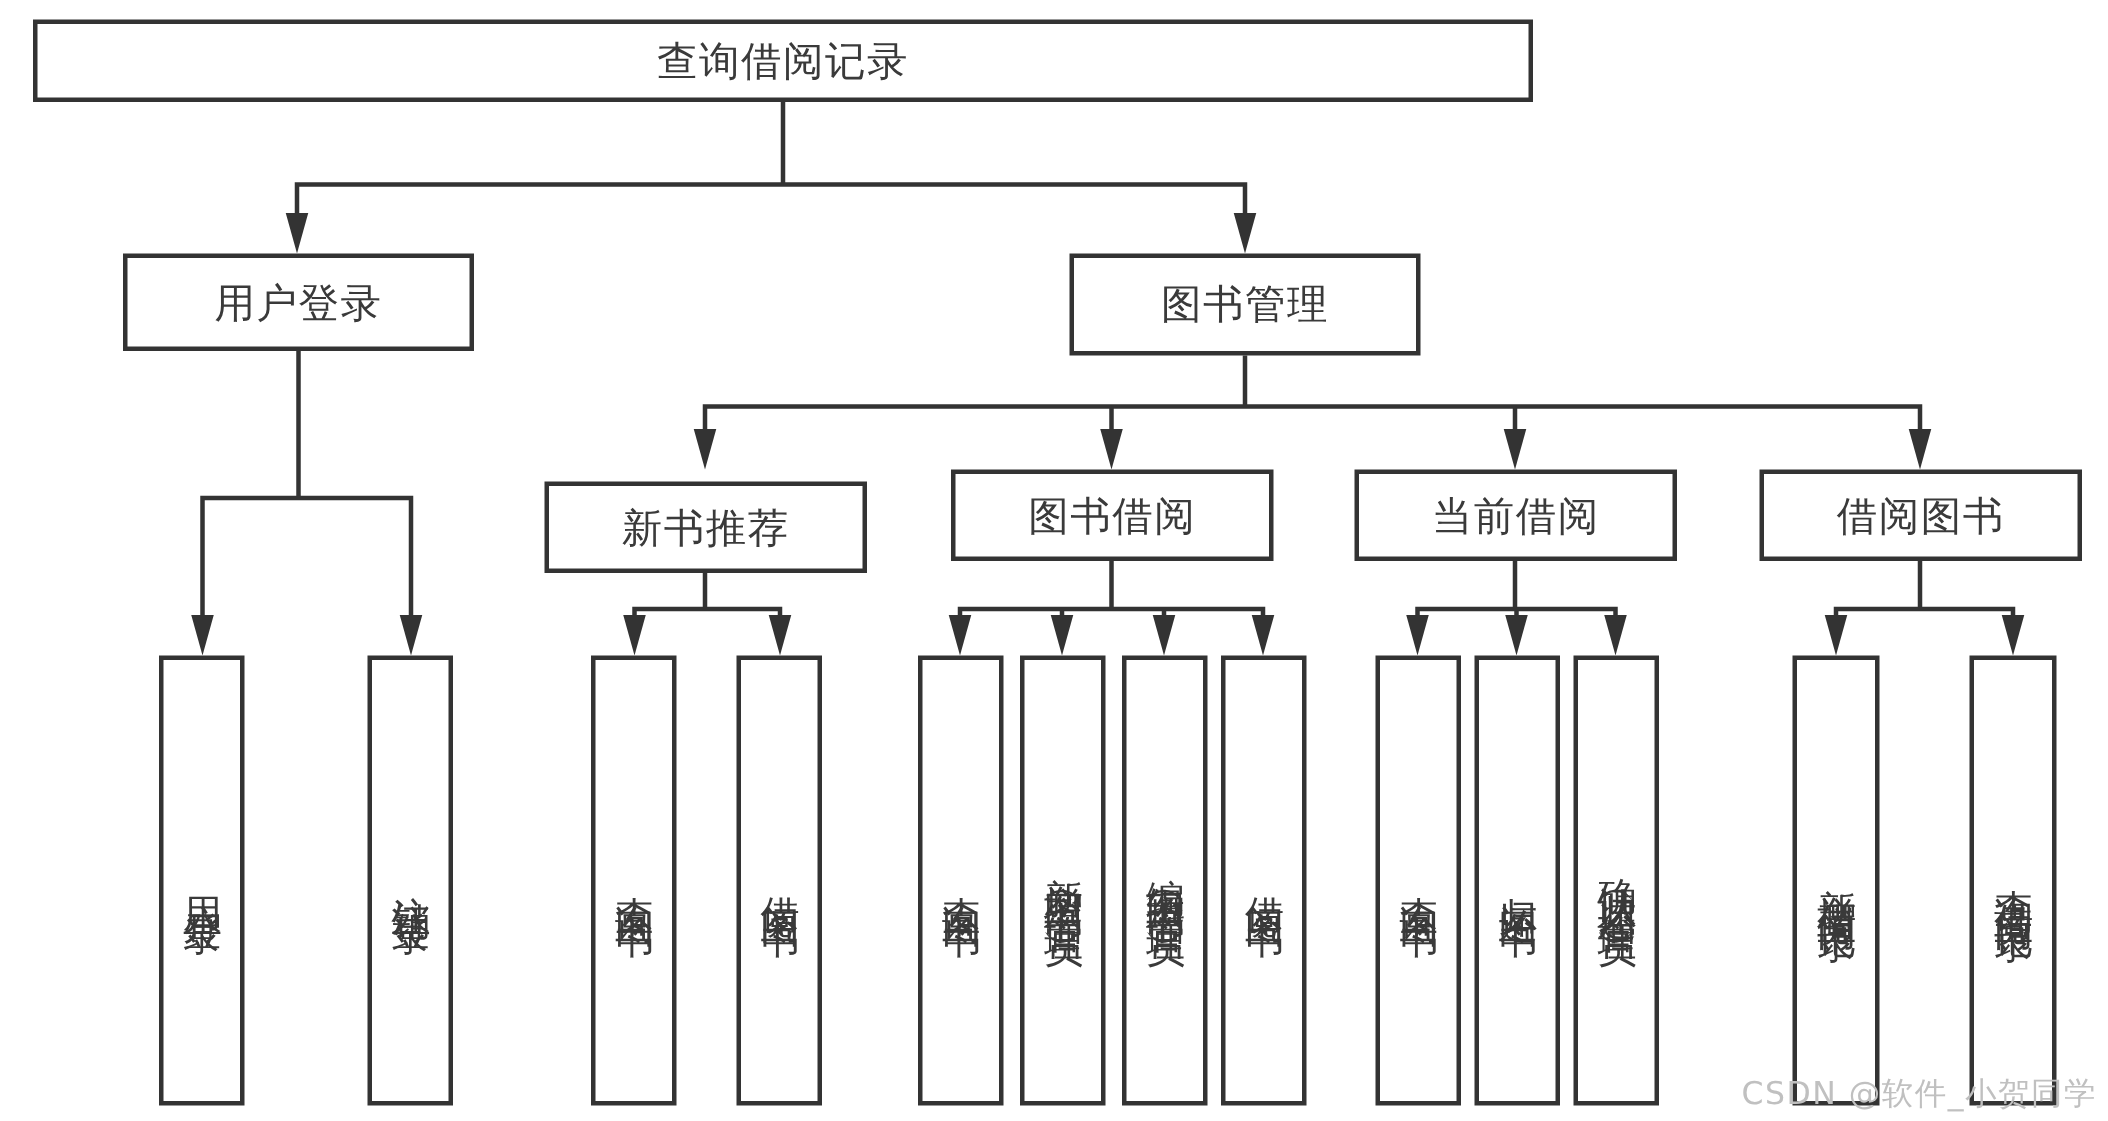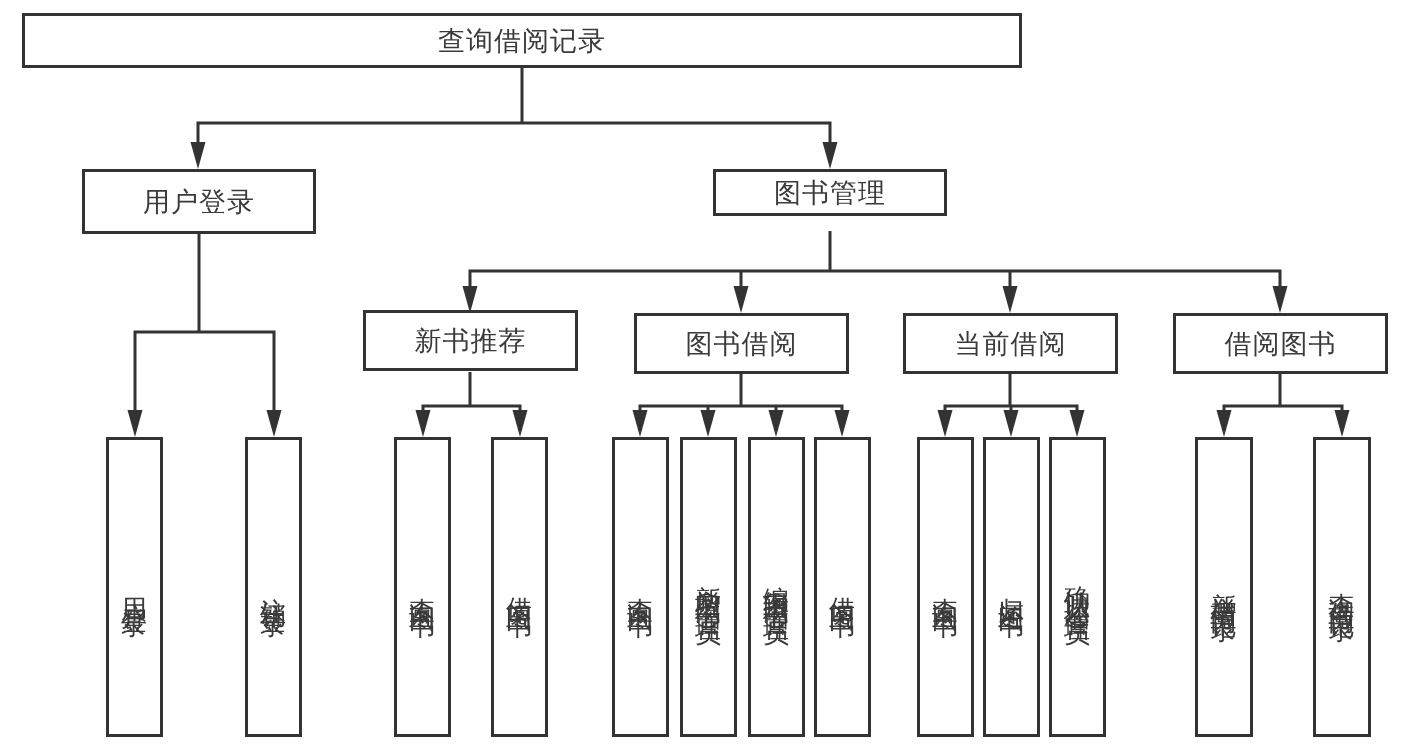--- a/index.html
+++ b/index.html
@@ -87,23 +87,23 @@
       <polygon points="1003.5,410 1018.5,410 1011,437"></polygon>
       <polygon points="1069.5,410 1084.5,410 1077,437"></polygon>
       <polygon points="1216.5,410 1231.5,410 1224,437"></polygon>
       <polygon points="1334.5,410 1349.5,410 1342,437"></polygon>
     </g>
   </svg>
 
   <div class="node" style="left:22px;top:13px;width:1000px;height:55px;">查询借阅记录</div>
 
   <div class="node" style="left:82px;top:169px;width:234px;height:65px;">用户登录</div>
-  <div class="node" style="left:713px;top:169px;width:234px;height:47px;">图书管理</div>
+  <div class="node" style="left:713px;top:169px;width:234px;height:68px;">图书管理</div>
 
-  <div class="node" style="left:363px;top:310px;width:215px;height:61px;">新书推荐</div>
+  <div class="node" style="left:363px;top:321px;width:215px;height:61px;">新书推荐</div>
   <div class="node" style="left:903px;top:313px;width:215px;height:61px;">当前借阅</div>
   <div class="node" style="left:634px;top:313px;width:215px;height:61px;">图书借阅</div>
   <div class="node" style="left:1173px;top:313px;width:215px;height:61px;">借阅图书</div>
 
   <div class="node vnode" style="left:106px;top:437px;width:57px;height:300px;">用户登录</div>
   <div class="node vnode" style="left:245px;top:437px;width:57px;height:300px;">注销登录</div>
 
   <div class="node vnode" style="left:394px;top:437px;width:57px;height:300px;">查询图书</div>
   <div class="node vnode" style="left:491px;top:437px;width:57px;height:300px;">借阅图书</div>
 
@@ -112,14 +112,15 @@
   <div class="node vnode" style="left:748px;top:437px;width:57px;height:300px;">编辑图书（管理员）</div>
   <div class="node vnode" style="left:814px;top:437px;width:57px;height:300px;">借阅图书</div>
 
   <div class="node vnode" style="left:917px;top:437px;width:57px;height:300px;">查询图书</div>
   <div class="node vnode" style="left:983px;top:437px;width:57px;height:300px;">归还图书</div>
   <div class="node vnode" style="left:1049px;top:437px;width:57px;height:300px;">确认归还（管理员）</div>
 
   <div class="node vnode" style="left:1195px;top:437px;width:58px;height:300px;">新增借阅记录</div>
   <div class="node vnode" style="left:1313px;top:437px;width:58px;height:300px;">查询借阅记录</div>
 
+  <div class="watermark">CSDN @软件_小贺同学</div>
 
 </div>
 
 </body></html>

